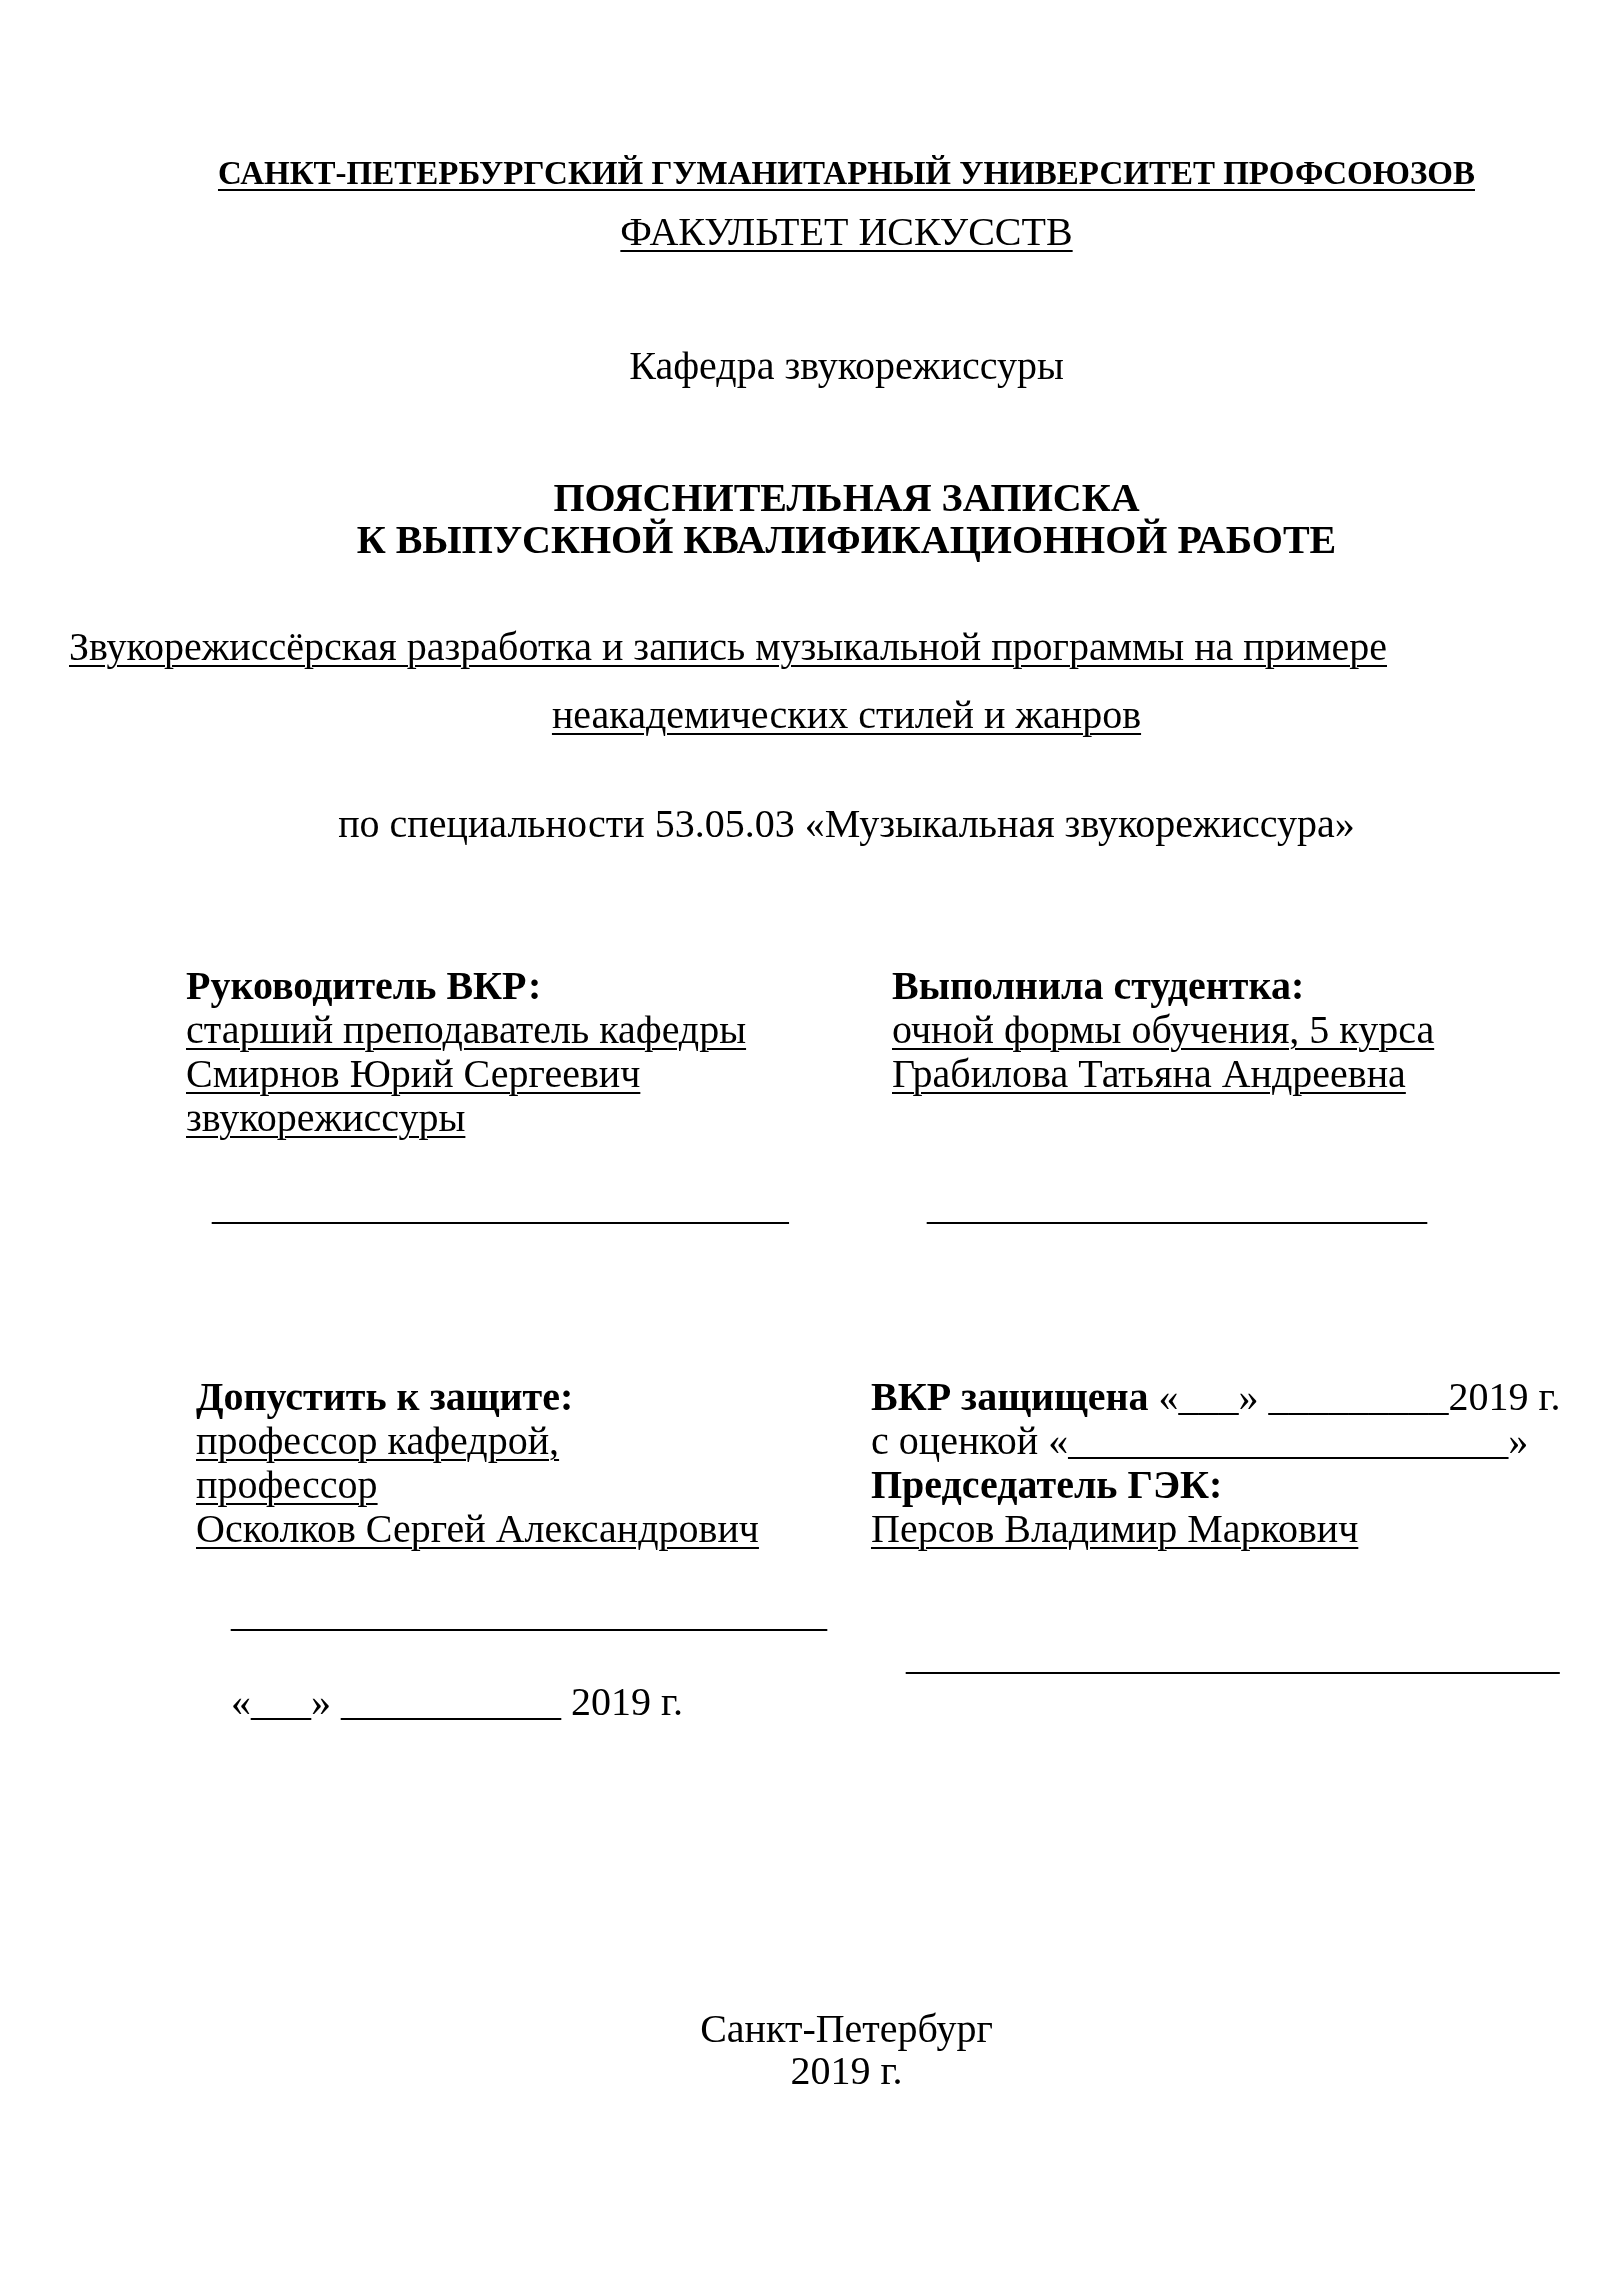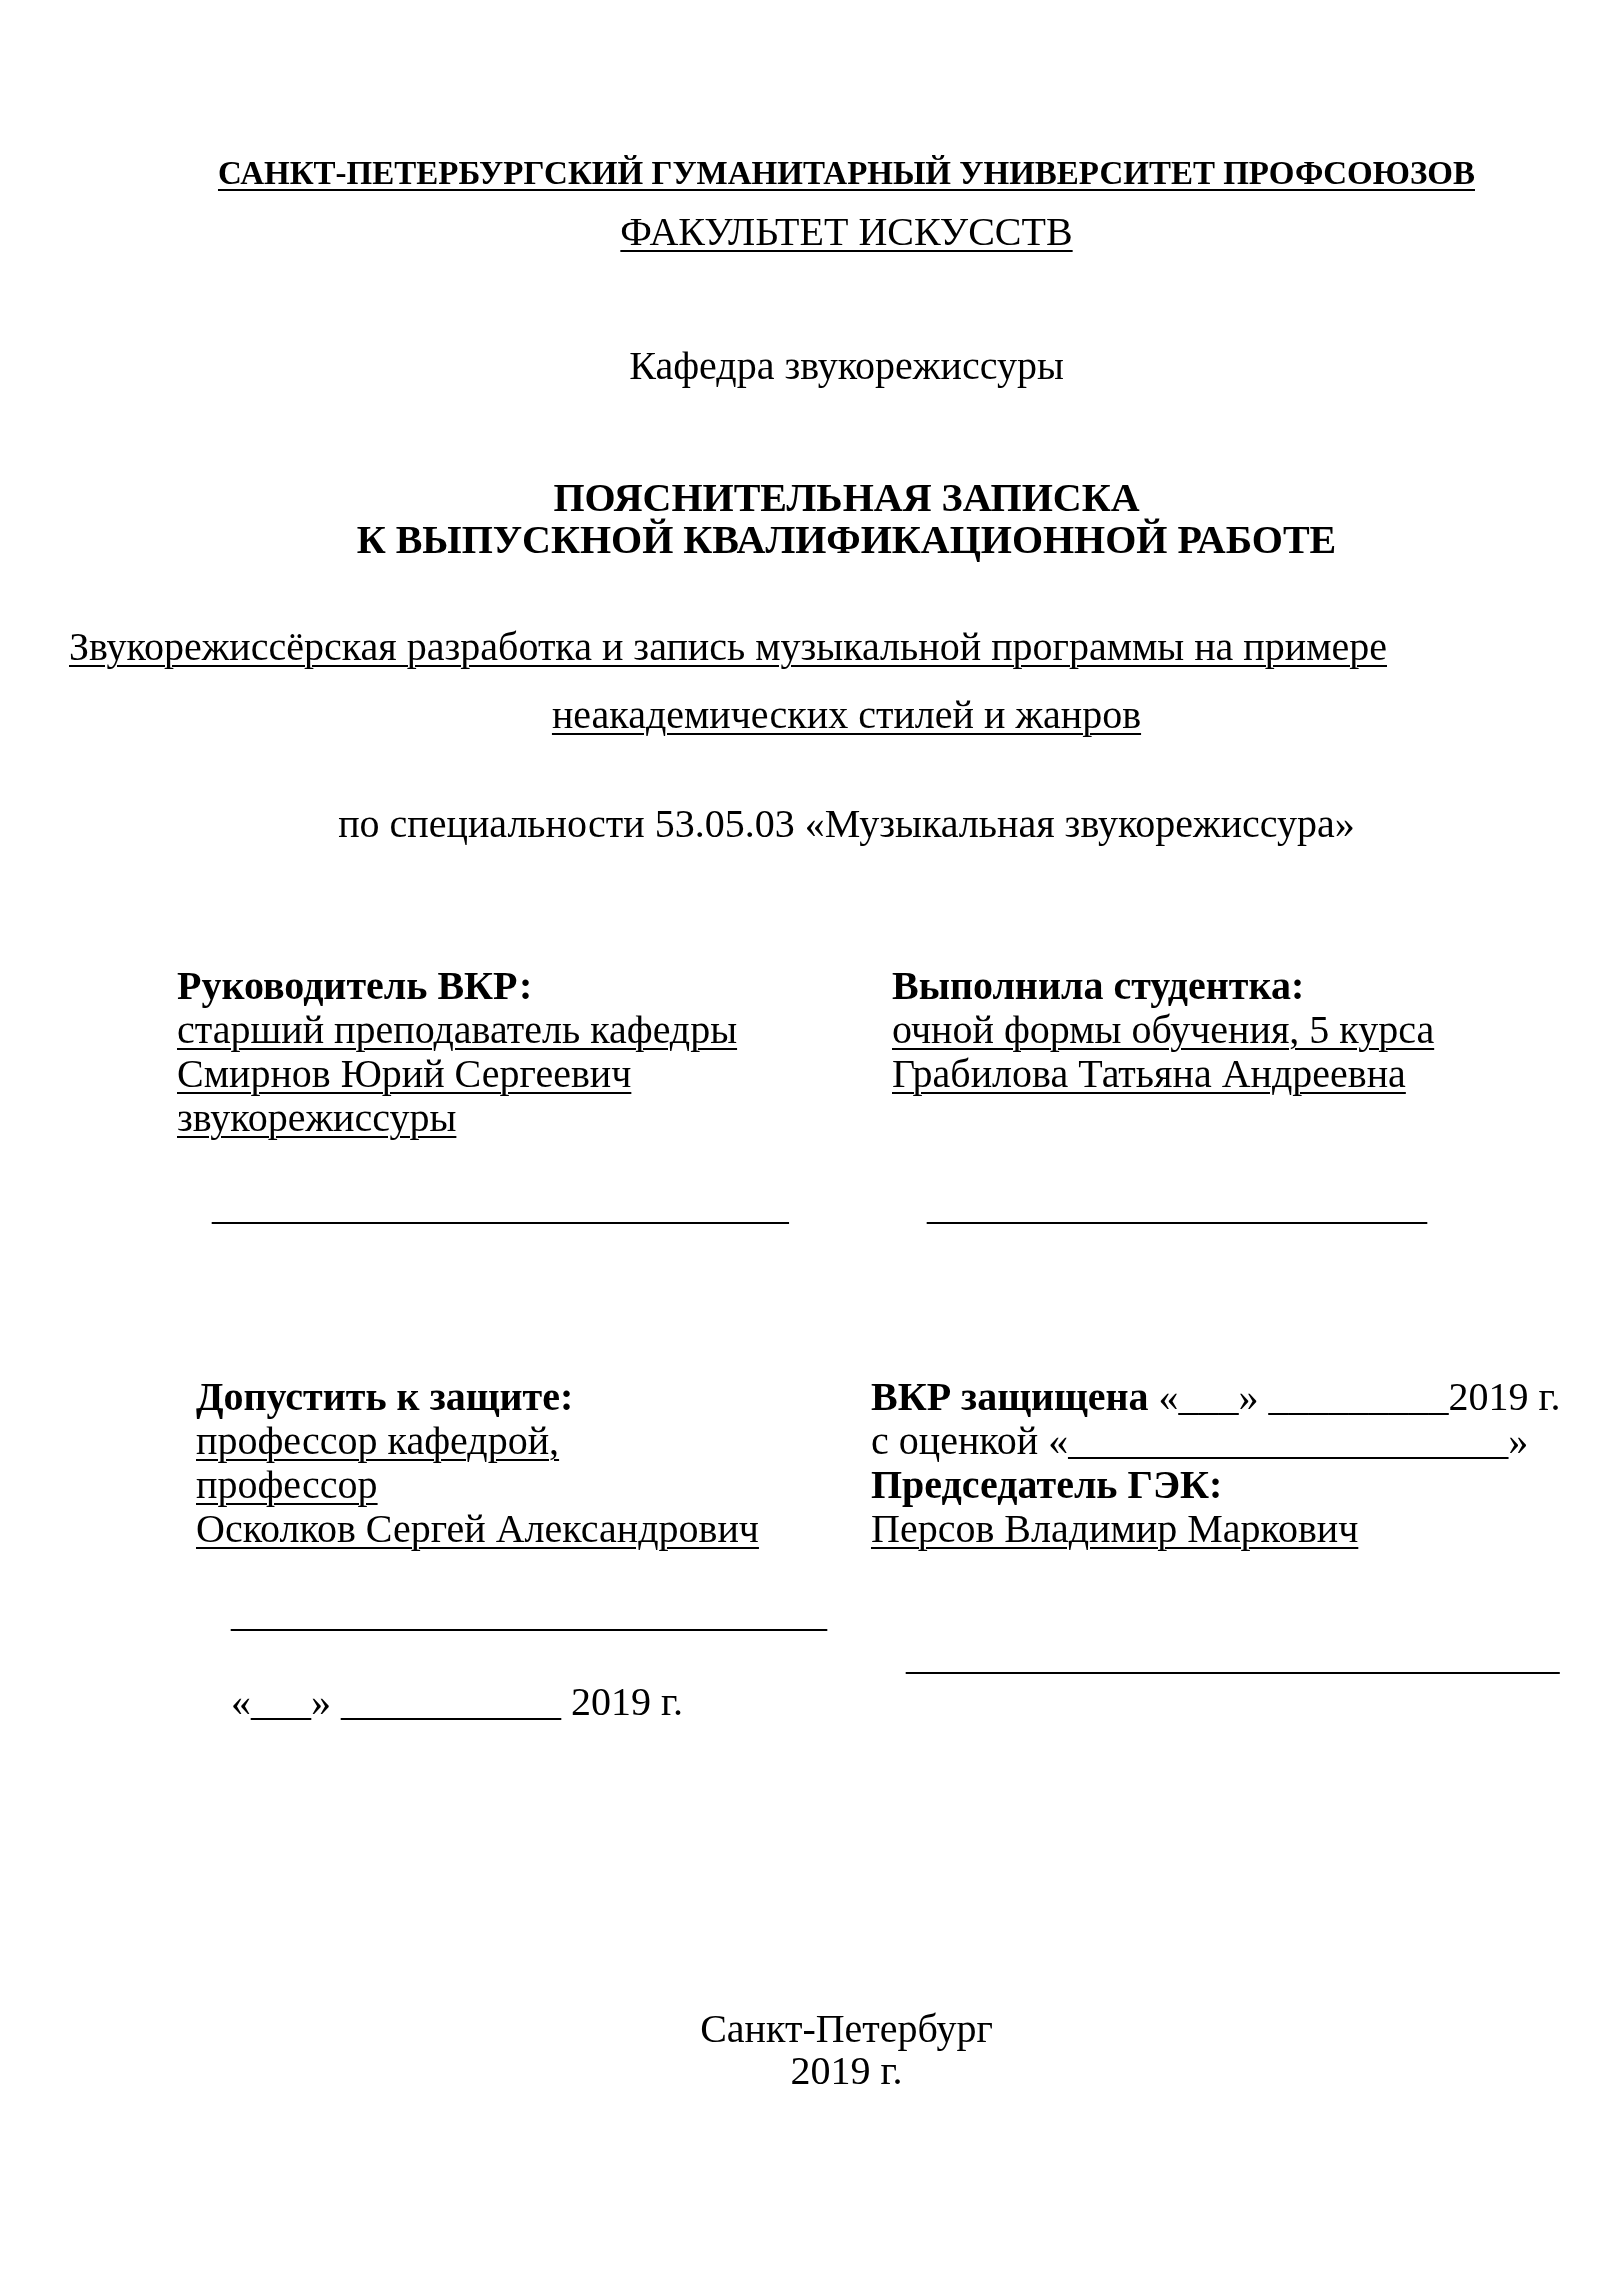--- a/index.html
+++ b/index.html
@@ -35,21 +35,21 @@
     #title-1 { top: 476px; }
     #title-2 { top: 518px; }
     #topic-1 { top: 625px; left: 0; width: 1386px; text-align:center; }
     #topic-2 { top: 669px; margin-top: 24px; }
     #specialty { top: 802px; }
 
     .block { position: absolute; }
     .block .line { display: block; white-space: nowrap; }
     .sigline { display: block; white-space: nowrap; letter-spacing: -0.8px; }
 
-    #supervisor { left: 177px; top: 964px; }
+    #supervisor { left: 186px; top: 964px; }
     #student { left: 892px; top: 964px; }
     #admit { left: 196px; top: 1375px; }
     #defense { left: 871px; top: 1375px; }
 
     #supervisor-sign { left: 177px; top: 1184px; }
     #student-sign { left: 892px; top: 1184px; }
     #admit-sign { left: 196px; top: 1591px; }
     #defense-sign { left: 871px; top: 1634px; }
     #admit-date { left: 196px; top: 1680px; }
 

